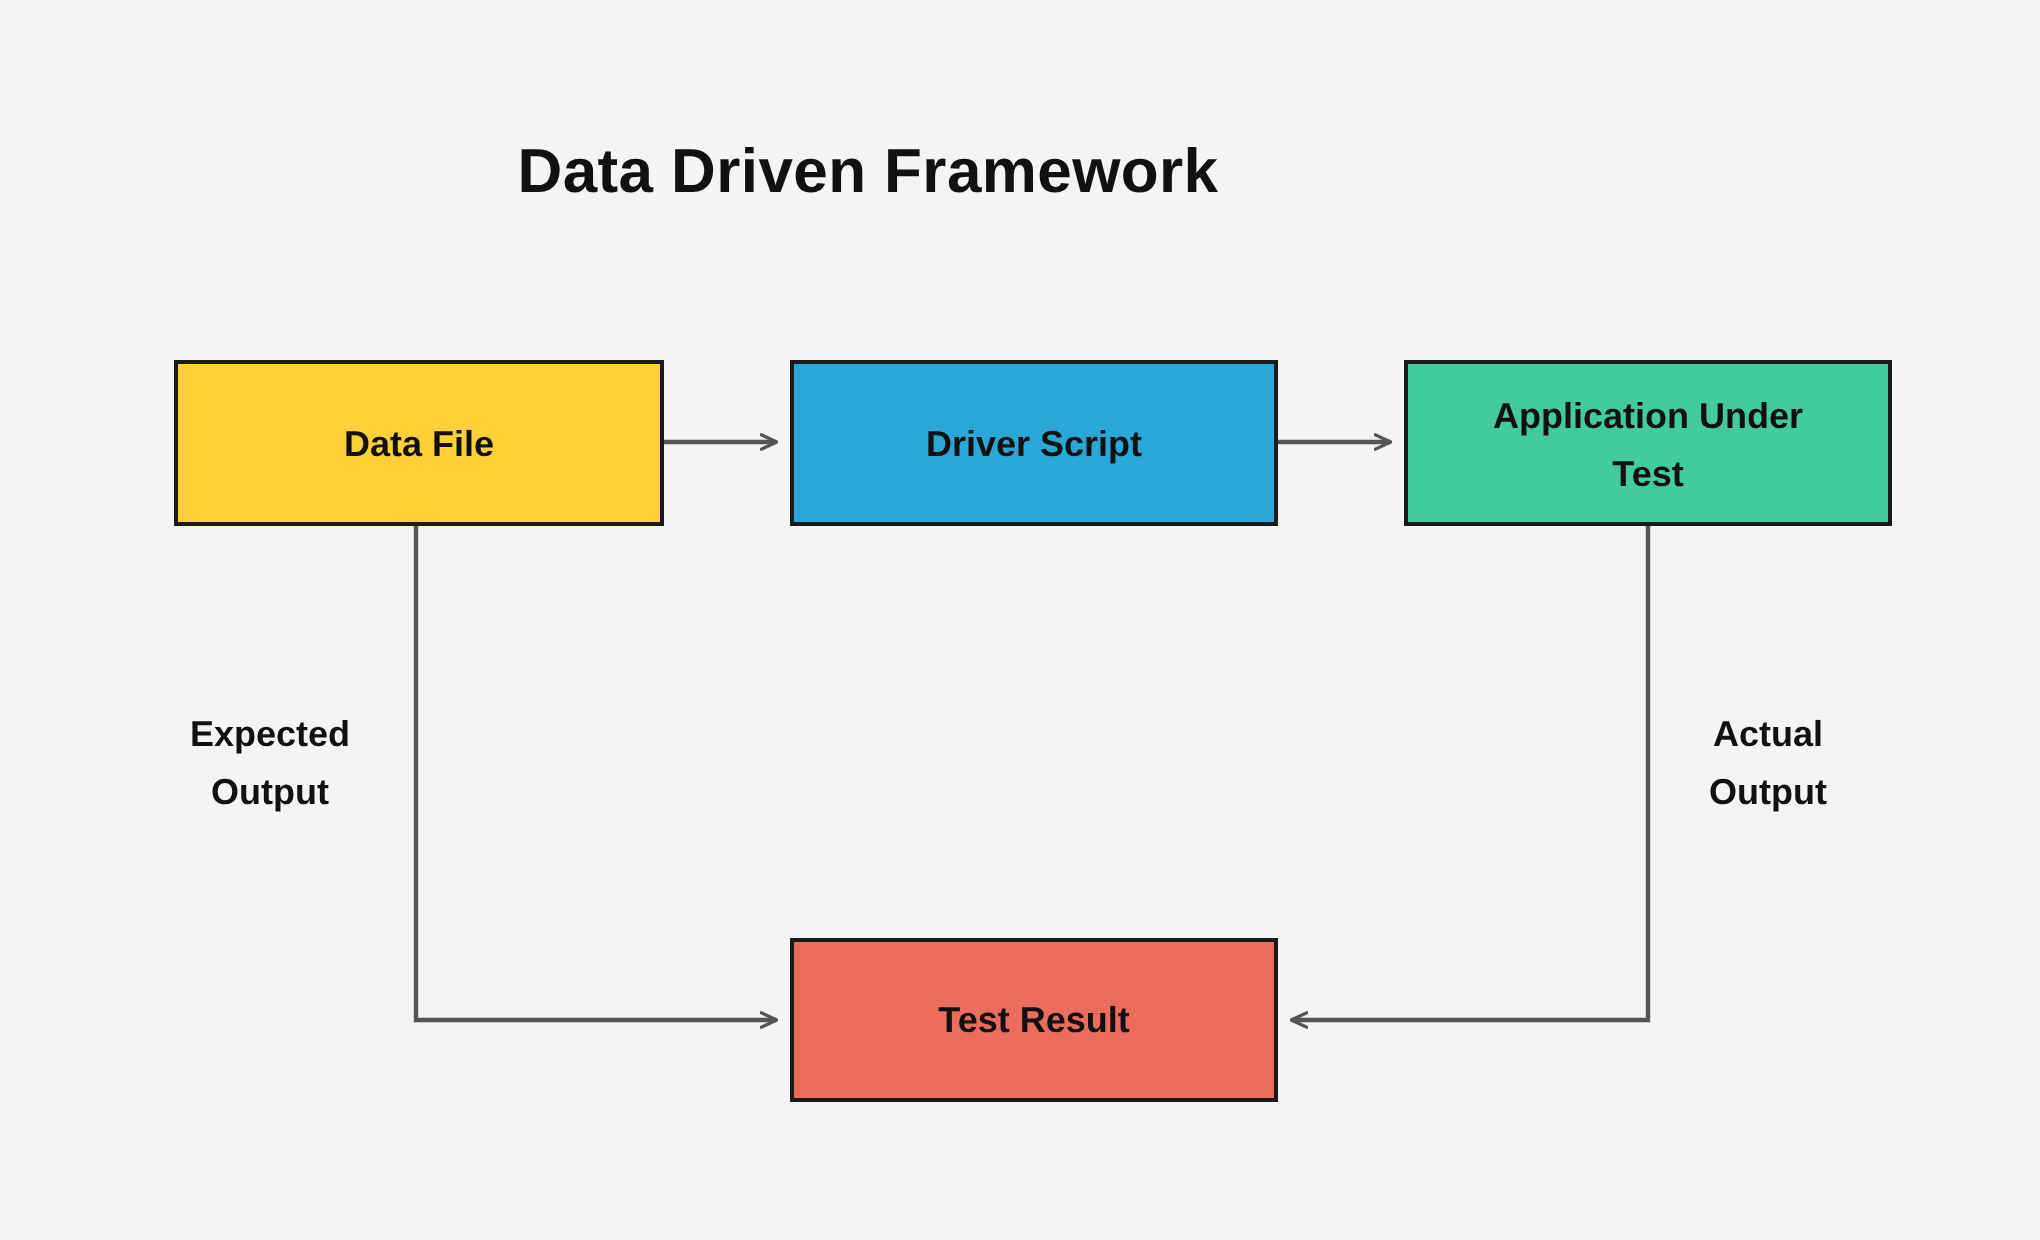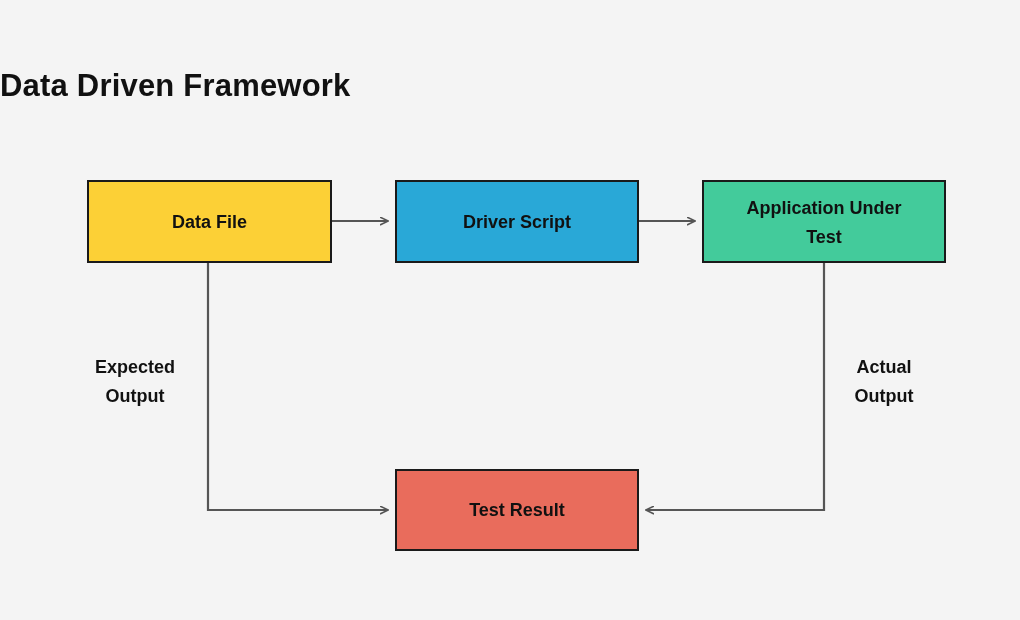--- a/index.html
+++ b/index.html
@@ -17,20 +17,21 @@
     position: relative;
     width: 1020px;
     height: 620px;
     background: #f4f4f4;
   }
   #diagram-title {
     position: absolute;
     left: 0;
     top: 68px;
     width: 868px;
+    text-align: center;
     font-size: 31px;
     font-weight: bold;
     color: #111111;
     letter-spacing: 0.2px;
   }
   svg#flow {
     position: absolute;
     left: 0;
     top: 0;
     width: 1020px;

